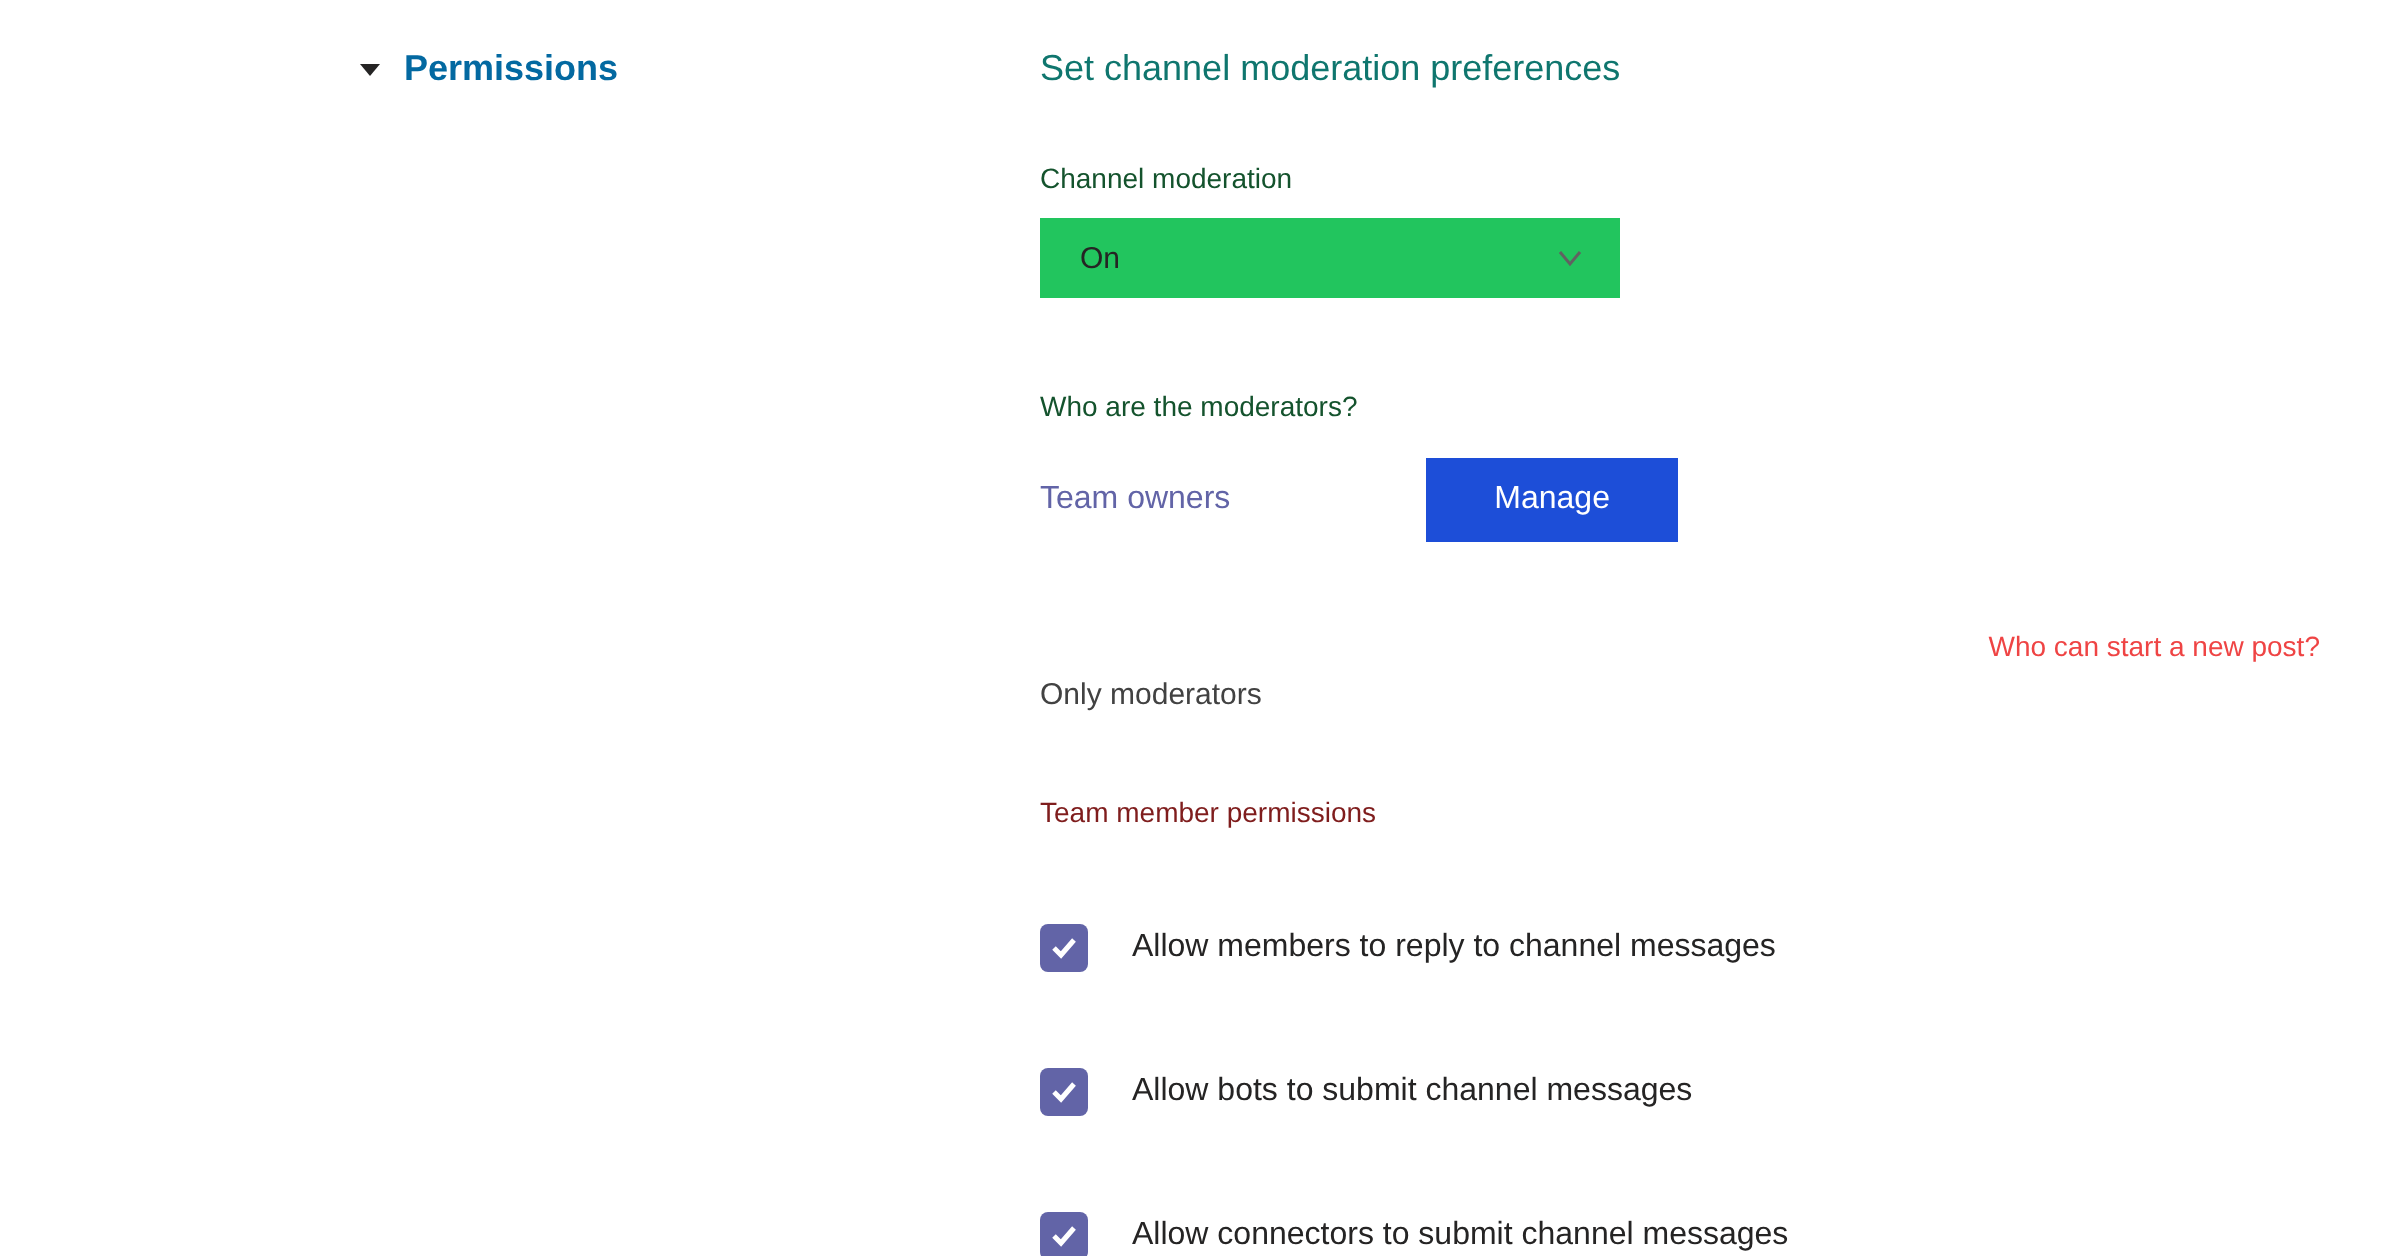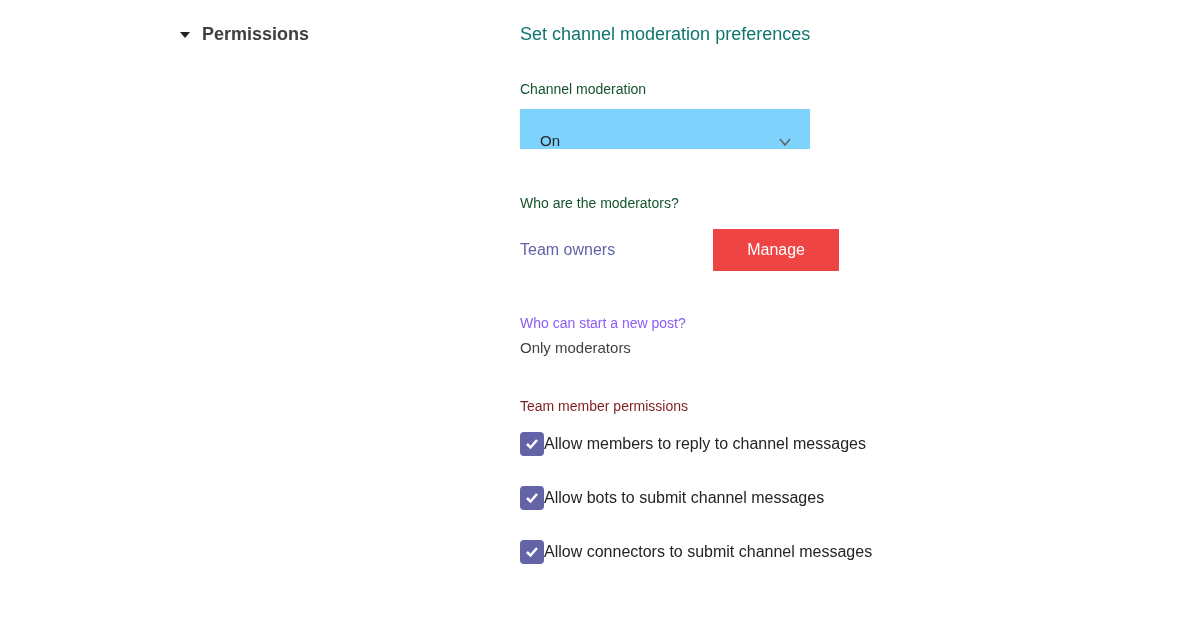--- a/index.html
+++ b/index.html
@@ -32,44 +32,44 @@
     .caret-icon {
       width: 0;
       height: 0;
       border-left: 5px solid transparent;
       border-right: 5px solid transparent;
       border-top: 6px solid #252424;
     }
     .section-title {
       font-weight: 700;
       font-size: 18px;
-      color: #404040;
+      color: #0369a1;
     }
     .right-col {
       flex: 1;
       padding-right: 40px;
     }
     .section-subtitle {
       font-size: 18px;
       color: #0f766e;
       margin-bottom: 36px;
       font-weight: 400;
     }
     .field-label {
       font-size: 14px;
       color: #14532d;
       margin-bottom: 12px;
     }
     .dropdown {
       display: flex;
-      align-items: flex-end;
+      align-items: center;
       justify-content: space-between;
       width: 290px;
       height: 40px;
-      background: #7dd3fc;
+      background: #22c55e;
       padding: 0 18px 0 20px;
       cursor: pointer;
       margin-bottom: 46px;
     }
     .dropdown-value {
       font-size: 15px;
       color: #252424;
     }
     .chevron-down {
       width: 14px;
@@ -86,48 +86,51 @@
       gap: 98px;
       margin-top: 18px;
       margin-bottom: 44px;
     }
     .link-text {
       color: #6264A7;
       font-size: 16px;
       cursor: pointer;
     }
     .manage-btn {
-      background: #ef4444;
+      background: #1d4ed8;
       color: #ffffff;
       border: none;
       font-size: 16px;
       font-weight: 400;
       padding: 12px 34px;
       cursor: pointer;
       font-family: inherit;
     }
     .post-question {
       font-size: 14px;
-      color: #8b5cf6;
+      color: #ef4444;
       margin-bottom: 8px;
+      text-align: right;
     }
     .post-answer {
       font-size: 15px;
       color: #424242;
       margin-bottom: 42px;
     }
     .permissions-header {
       font-size: 14px;
       color: #7f1d1d;
       margin-bottom: 18px;
     }
     .checkbox-row {
       display: flex;
       align-items: center;
+      gap: 22px;
       margin-bottom: 30px;
+      margin-top: 48px;
     }
     .checkbox {
       width: 24px;
       height: 24px;
       background: #6264A7;
       border-radius: 4px;
       display: flex;
       align-items: center;
       justify-content: center;
       cursor: pointer;

